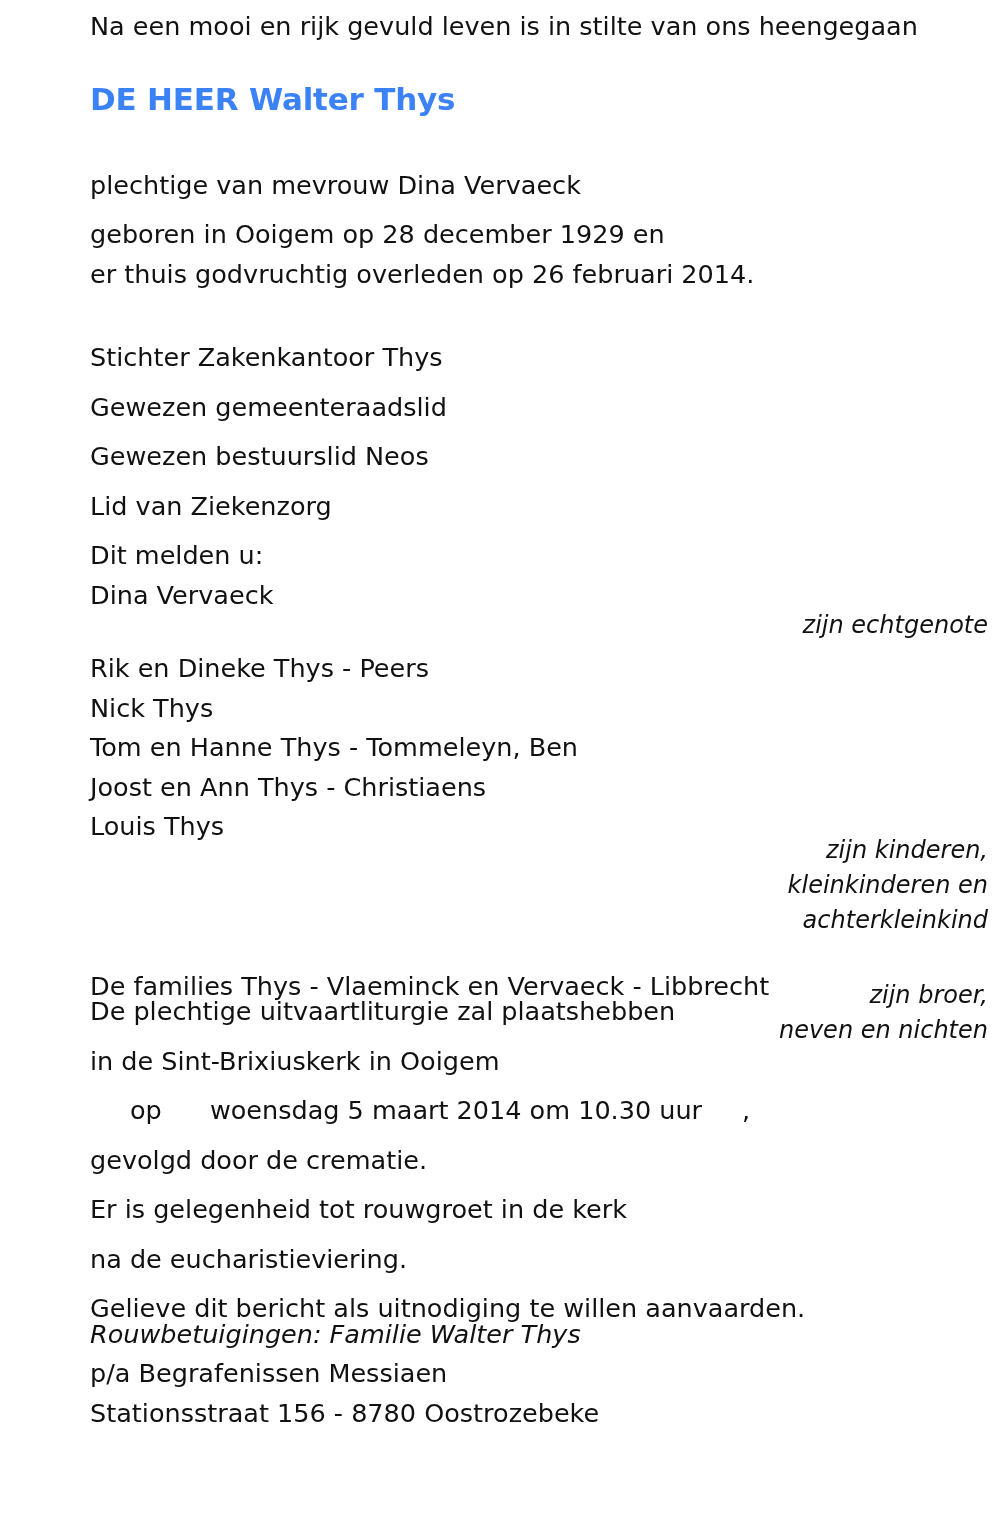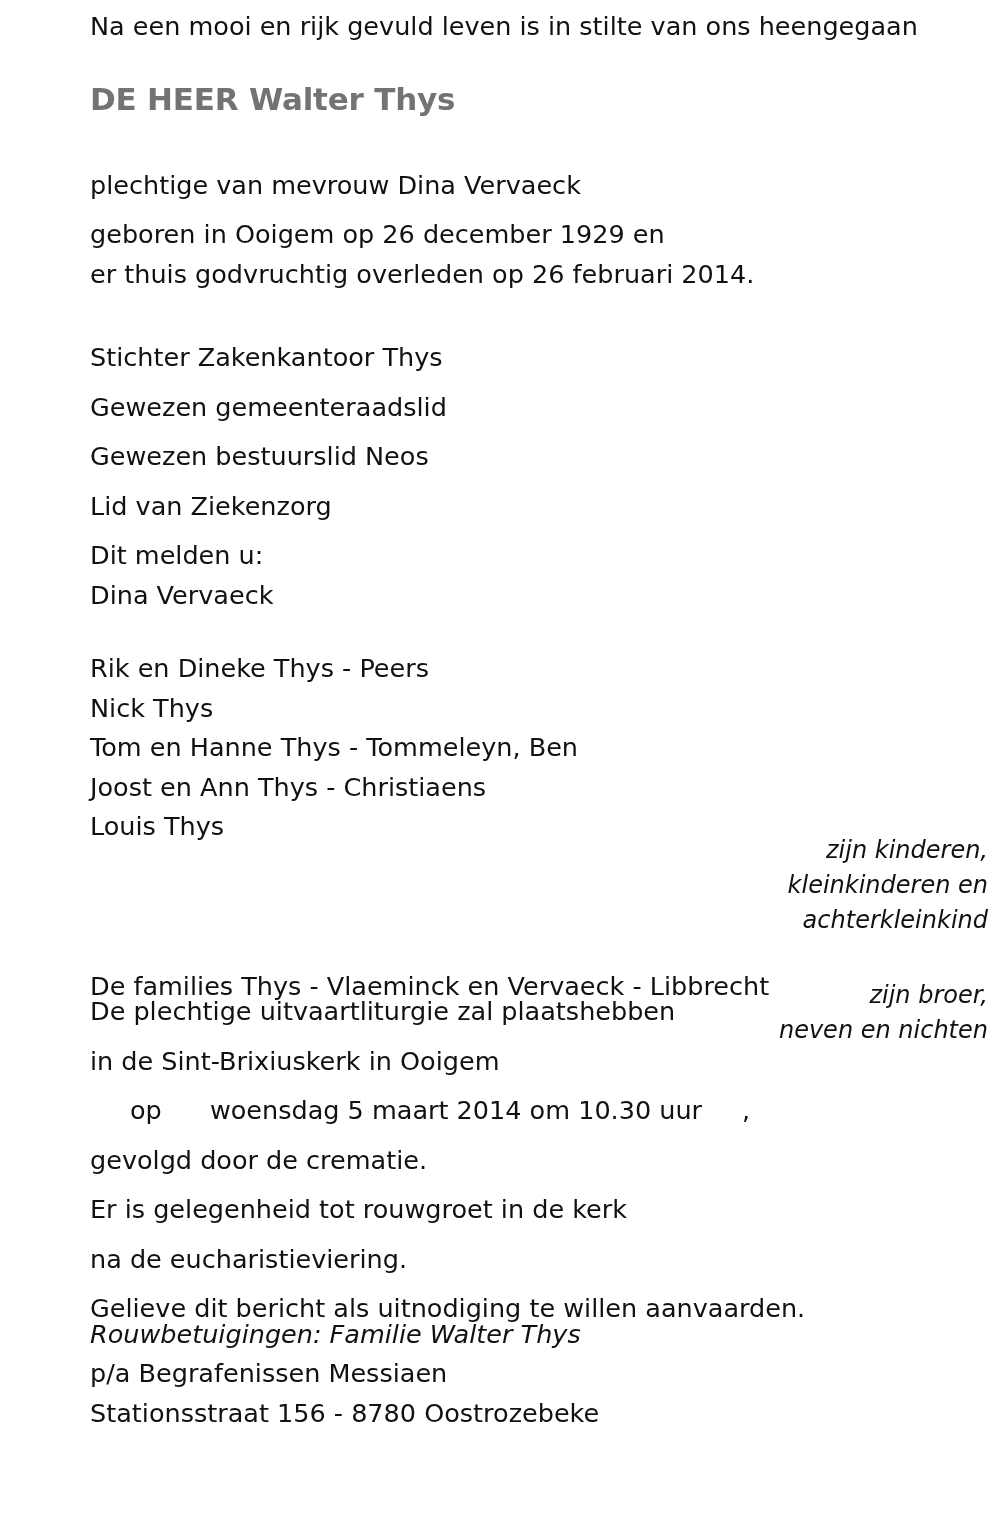--- a/index.html
+++ b/index.html
@@ -41,21 +41,21 @@
   
   .sp-loose  { margin-top: 24px; }   
   .sp-tight  { margin-top: 14px; }
   .sp-gap-lg { margin-top: 58px; }
 
   .title {
     font-size: 31px;
     font-weight: 700;
     line-height: 1;
     letter-spacing: -0.2px;
-    color: #737373;
+    color: #3b82f6;
     white-space: nowrap;
   }
 
   
   .relblock {
     position: absolute;
     right: 12px;
     width: 330px;
     text-align: right;
     font-style: italic;
@@ -71,21 +71,21 @@
 <div class="page">
 
   <div class="maincol">
 
     <div class="line" style="margin-top:14px;">Na een mooi en rijk gevuld leven is in stilte van ons heengegaan</div>
 
     <div class="title" style="margin-top:44px;">DE HEER Walter Thys</div>
 
     <div class="line sp-gap-lg">plechtige van mevrouw Dina Vervaeck</div>
 
-    <div class="line sp-loose">geboren in Ooigem op 26 december 1929 en</div>
+    <div class="line sp-loose">geboren in Ooigem op 28 december 1929 en</div>
 
     <div class="line sp-tight">er thuis godvruchtig overleden op 26 februari 2014.</div>
 
     <div class="line sp-gap-lg">Stichter Zakenkantoor Thys</div>
     <div class="line sp-loose">Gewezen gemeenteraadslid</div>
     <div class="line sp-loose">Gewezen bestuurslid Neos</div>
     <div class="line sp-loose">Lid van Ziekenzorg</div>
 
     <div class="line sp-loose">Dit melden u:</div>
     <div class="line sp-tight">Dina Vervaeck</div>
@@ -107,20 +107,23 @@
     <div class="line sp-loose">Er is gelegenheid tot rouwgroet in de kerk</div>
     <div class="line sp-loose">na de eucharistieviering.</div>
     <div class="line sp-loose">Gelieve dit bericht als uitnodiging te willen aanvaarden.</div>
 
     <div class="line" style="font-style:italic;">Rouwbetuigingen: Familie Walter Thys</div>
     <div class="line sp-tight">p/a Begrafenissen Messiaen</div>
     <div class="line sp-tight">Stationsstraat 156 - 8780 Oostrozebeke</div>
 
   </div>
 
+  <div class="relblock" style="top:608px;">
+    <div>zijn echtgenote</div>
+  </div>
 
   <div class="relblock" style="top:833px;">
     <div>zijn kinderen,</div>
     <div>kleinkinderen en</div>
     <div>achterkleinkind</div>
   </div>
 
   <div class="relblock" style="top:978px;">
     <div>zijn broer,</div>
     <div>neven en nichten</div>

